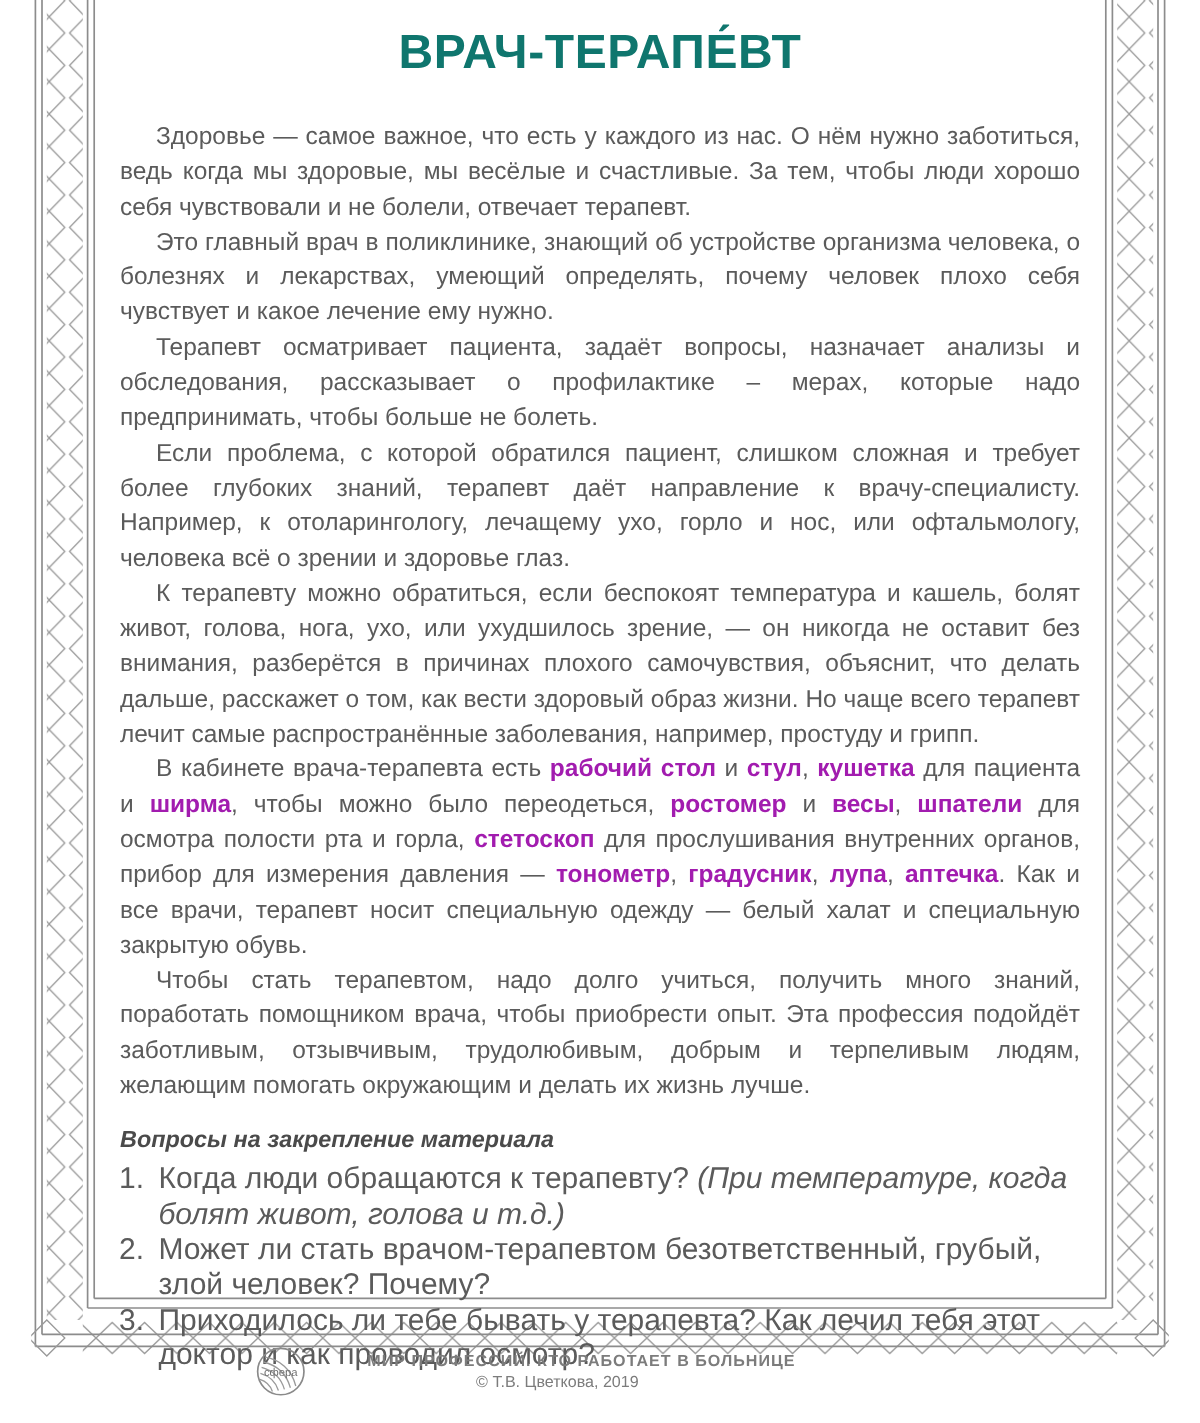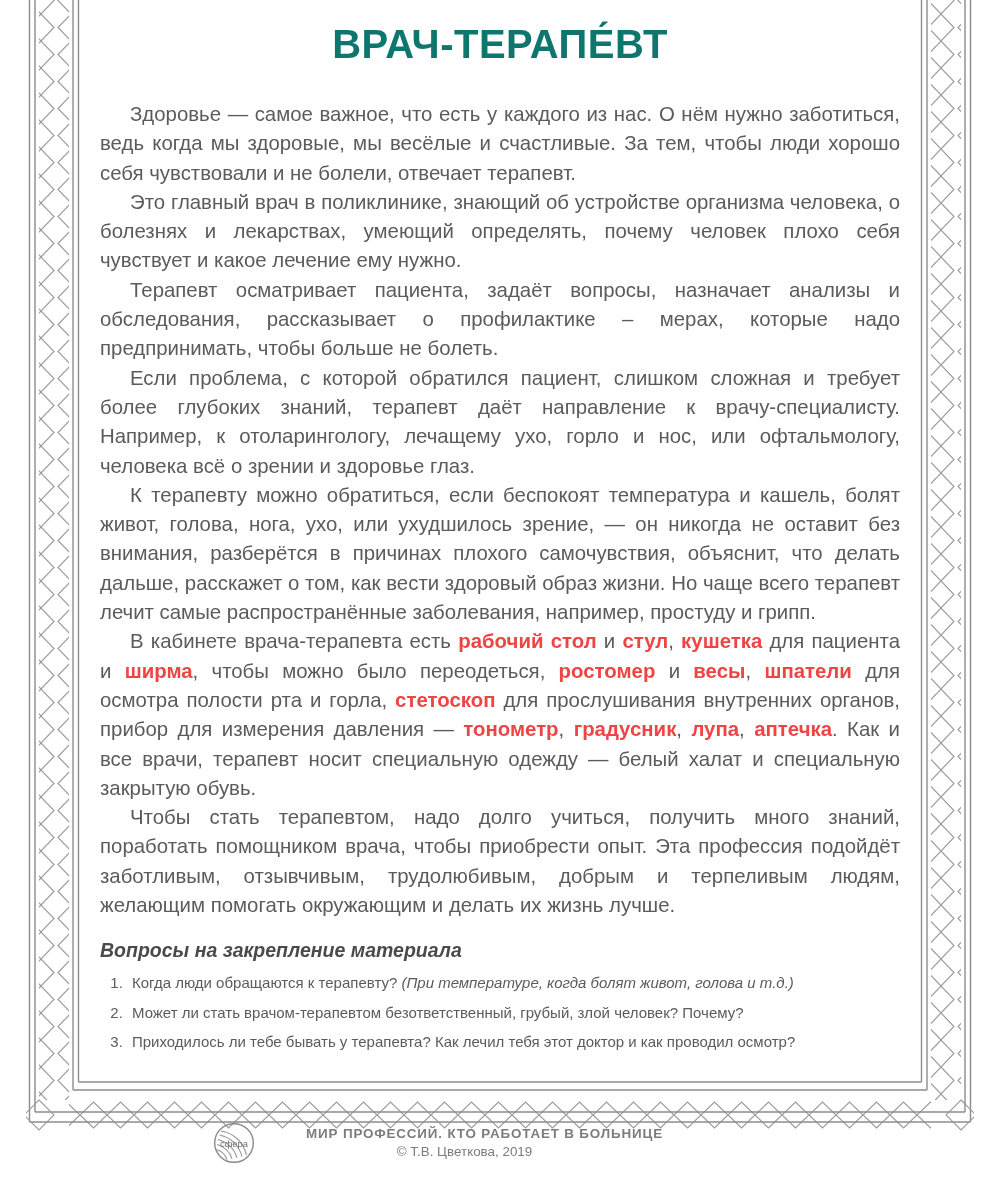--- a/index.html
+++ b/index.html
@@ -58,35 +58,35 @@
 
   p.para {
     margin: 0;
     text-indent: 30px;
     text-align: justify;
     font-size: 20.4px;
     line-height: 29.3px;
     color: #5b5b5b;
     hyphens: manual;
   }
-  p.para b { font-weight: bold; color: #ef4444; margin-top: 40px; }
+  p.para b { font-weight: bold; color: #a21caf; margin-top: 40px; }
 
   .qhead {
     margin: 19px 0 6px 0;
     font-size: 19.5px;
     font-weight: bold;
     font-style: italic;
     color: #4a4a4a;
   }
 
   ol.questions {
     margin: 0;
     padding: 0 0 0 27px;
     list-style-position: outside;
-    font-size: 15px;
+    font-size: 25px;
     line-height: 29.3px;
   }
   ol.questions li {
     margin: 0 0 0 0;
     padding-left: 5px;
     text-align: left;
   }
   ol.questions li i { font-style: italic; }
 
   

